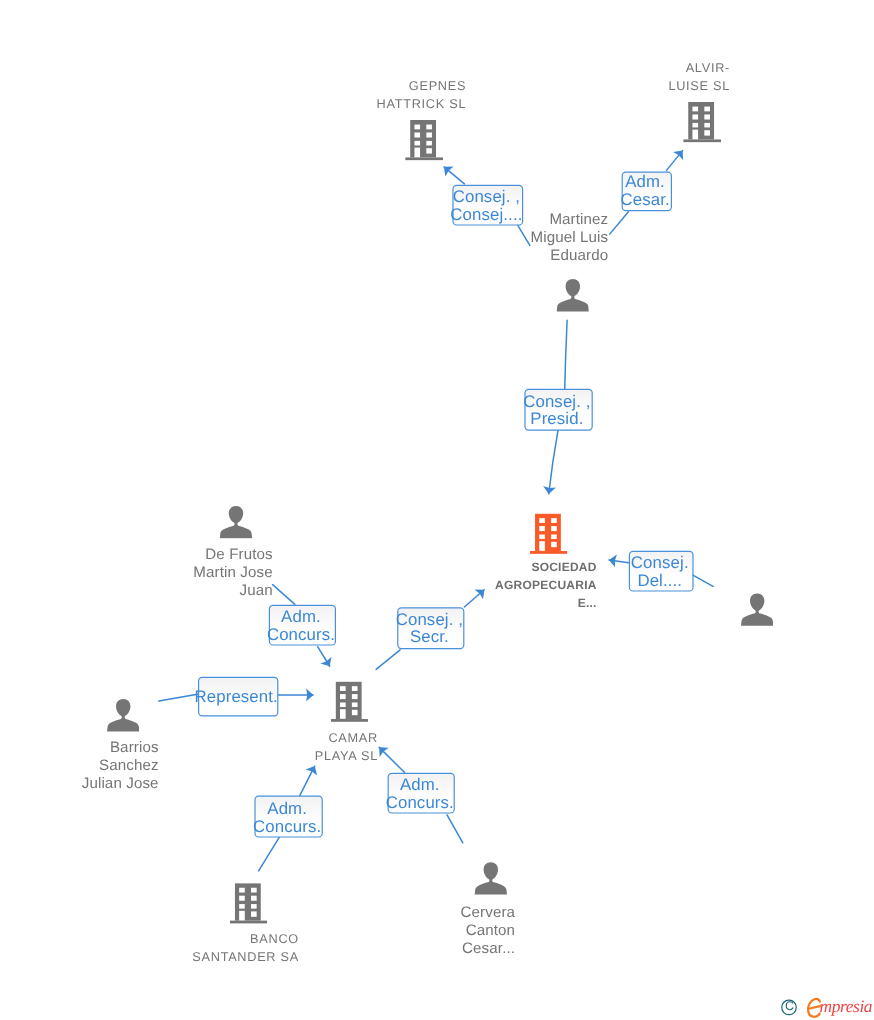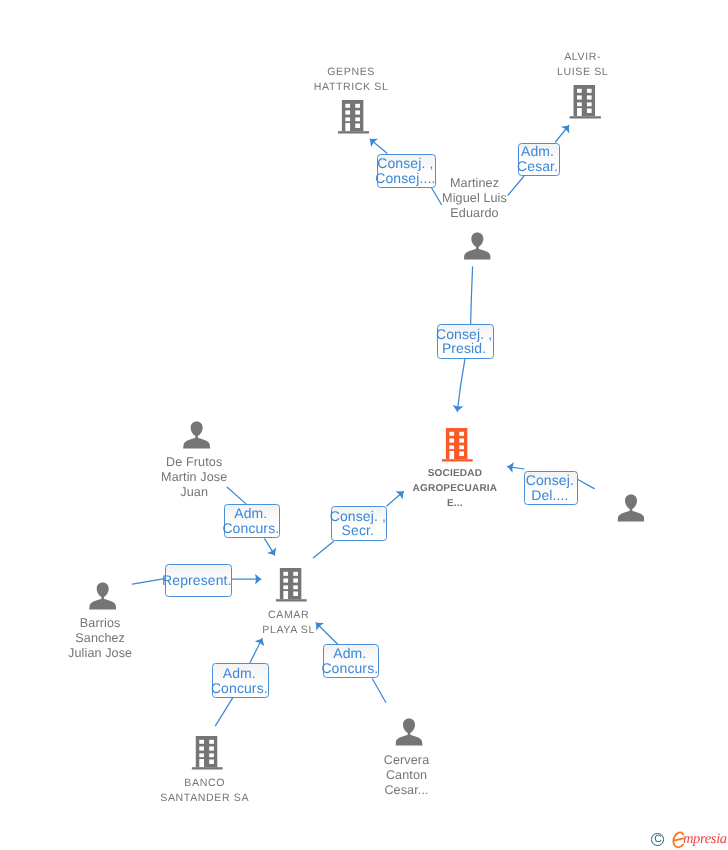--- a/index.html
+++ b/index.html
@@ -2,21 +2,21 @@
 <html><head>
 <meta charset="utf-8">
 <title>Empresia graph</title>
 <style>
   html,body{margin:0;padding:0;background:#fff;}
   body{width:728px;height:850px;position:relative;overflow:hidden;
        font-family:"Liberation Sans",sans-serif;-webkit-font-smoothing:antialiased;text-rendering:geometricPrecision;}
   #stage{position:absolute;left:0;top:0;width:728px;height:850px;}
   svg#edges{position:absolute;left:0;top:0;width:728px;height:850px;overflow:visible;}
   .node{position:absolute;transform:translateX(-50%);text-align:center;}
-  .node .nlabel{position:relative;left:-2.5px;}
+  .node .nlabel{position:relative;left:-2.5px;text-align:right;}
   .node .icon{display:block;margin:0 auto;}
   .node .nlabel{font-size:12.6px;letter-spacing:0.1px;line-height:15px;color:#757575;white-space:nowrap;}
   .node.company .nlabel{font-size:10.6px;letter-spacing:0.6px;}
   .node.main .nlabel{font-weight:bold;color:#6e6e6e;font-size:10px;letter-spacing:0.2px;}
   .chip{position:absolute;box-sizing:border-box;border:1.25px solid #4a90d9;border-radius:3.5px;
         background:linear-gradient(180deg,#f2f2f2 0%,#fdfdfd 55%,#ffffff 100%);
         color:#3b87d6;font-size:14px;letter-spacing:0.1px;line-height:14.7px;text-align:center;
         display:flex;flex-direction:column;align-items:center;justify-content:center;
         white-space:nowrap;}
   .chip .cl{display:block;position:relative;left:-1.2px;}
@@ -214,21 +214,21 @@
         <span class="cl">Consej....</span>
       </div>
       <div class="chip" style="left: 517.5px; top: 142.5px; width: 42.5px; height: 33px;">
         <span class="cl">Adm.</span>
         <span class="cl">Cesar.</span>
       </div>
       <div class="chip" style="left: 436.5px; top: 324px; width: 57.5px; height: 34.5px;">
         <span class="cl">Consej. ,</span>
         <span class="cl">Presid.</span>
       </div>
-      <div class="chip" style="left: 524px; top: 459px; width: 54px; height: 34px; margin-top: 12px;">
+      <div class="chip" style="left: 524px; top: 459px; width: 54px; height: 34px;">
         <span class="cl">Consej.</span>
         <span class="cl">Del....</span>
       </div>
       <div class="chip" style="left: 224px; top: 504px; width: 56px; height: 34px;">
         <span class="cl">Adm.</span>
         <span class="cl">Concurs.</span>
       </div>
       <div class="chip" style="left: 331px; top: 506px; width: 56px; height: 34.5px;">
         <span class="cl">Consej. ,</span>
         <span class="cl">Secr.</span>

